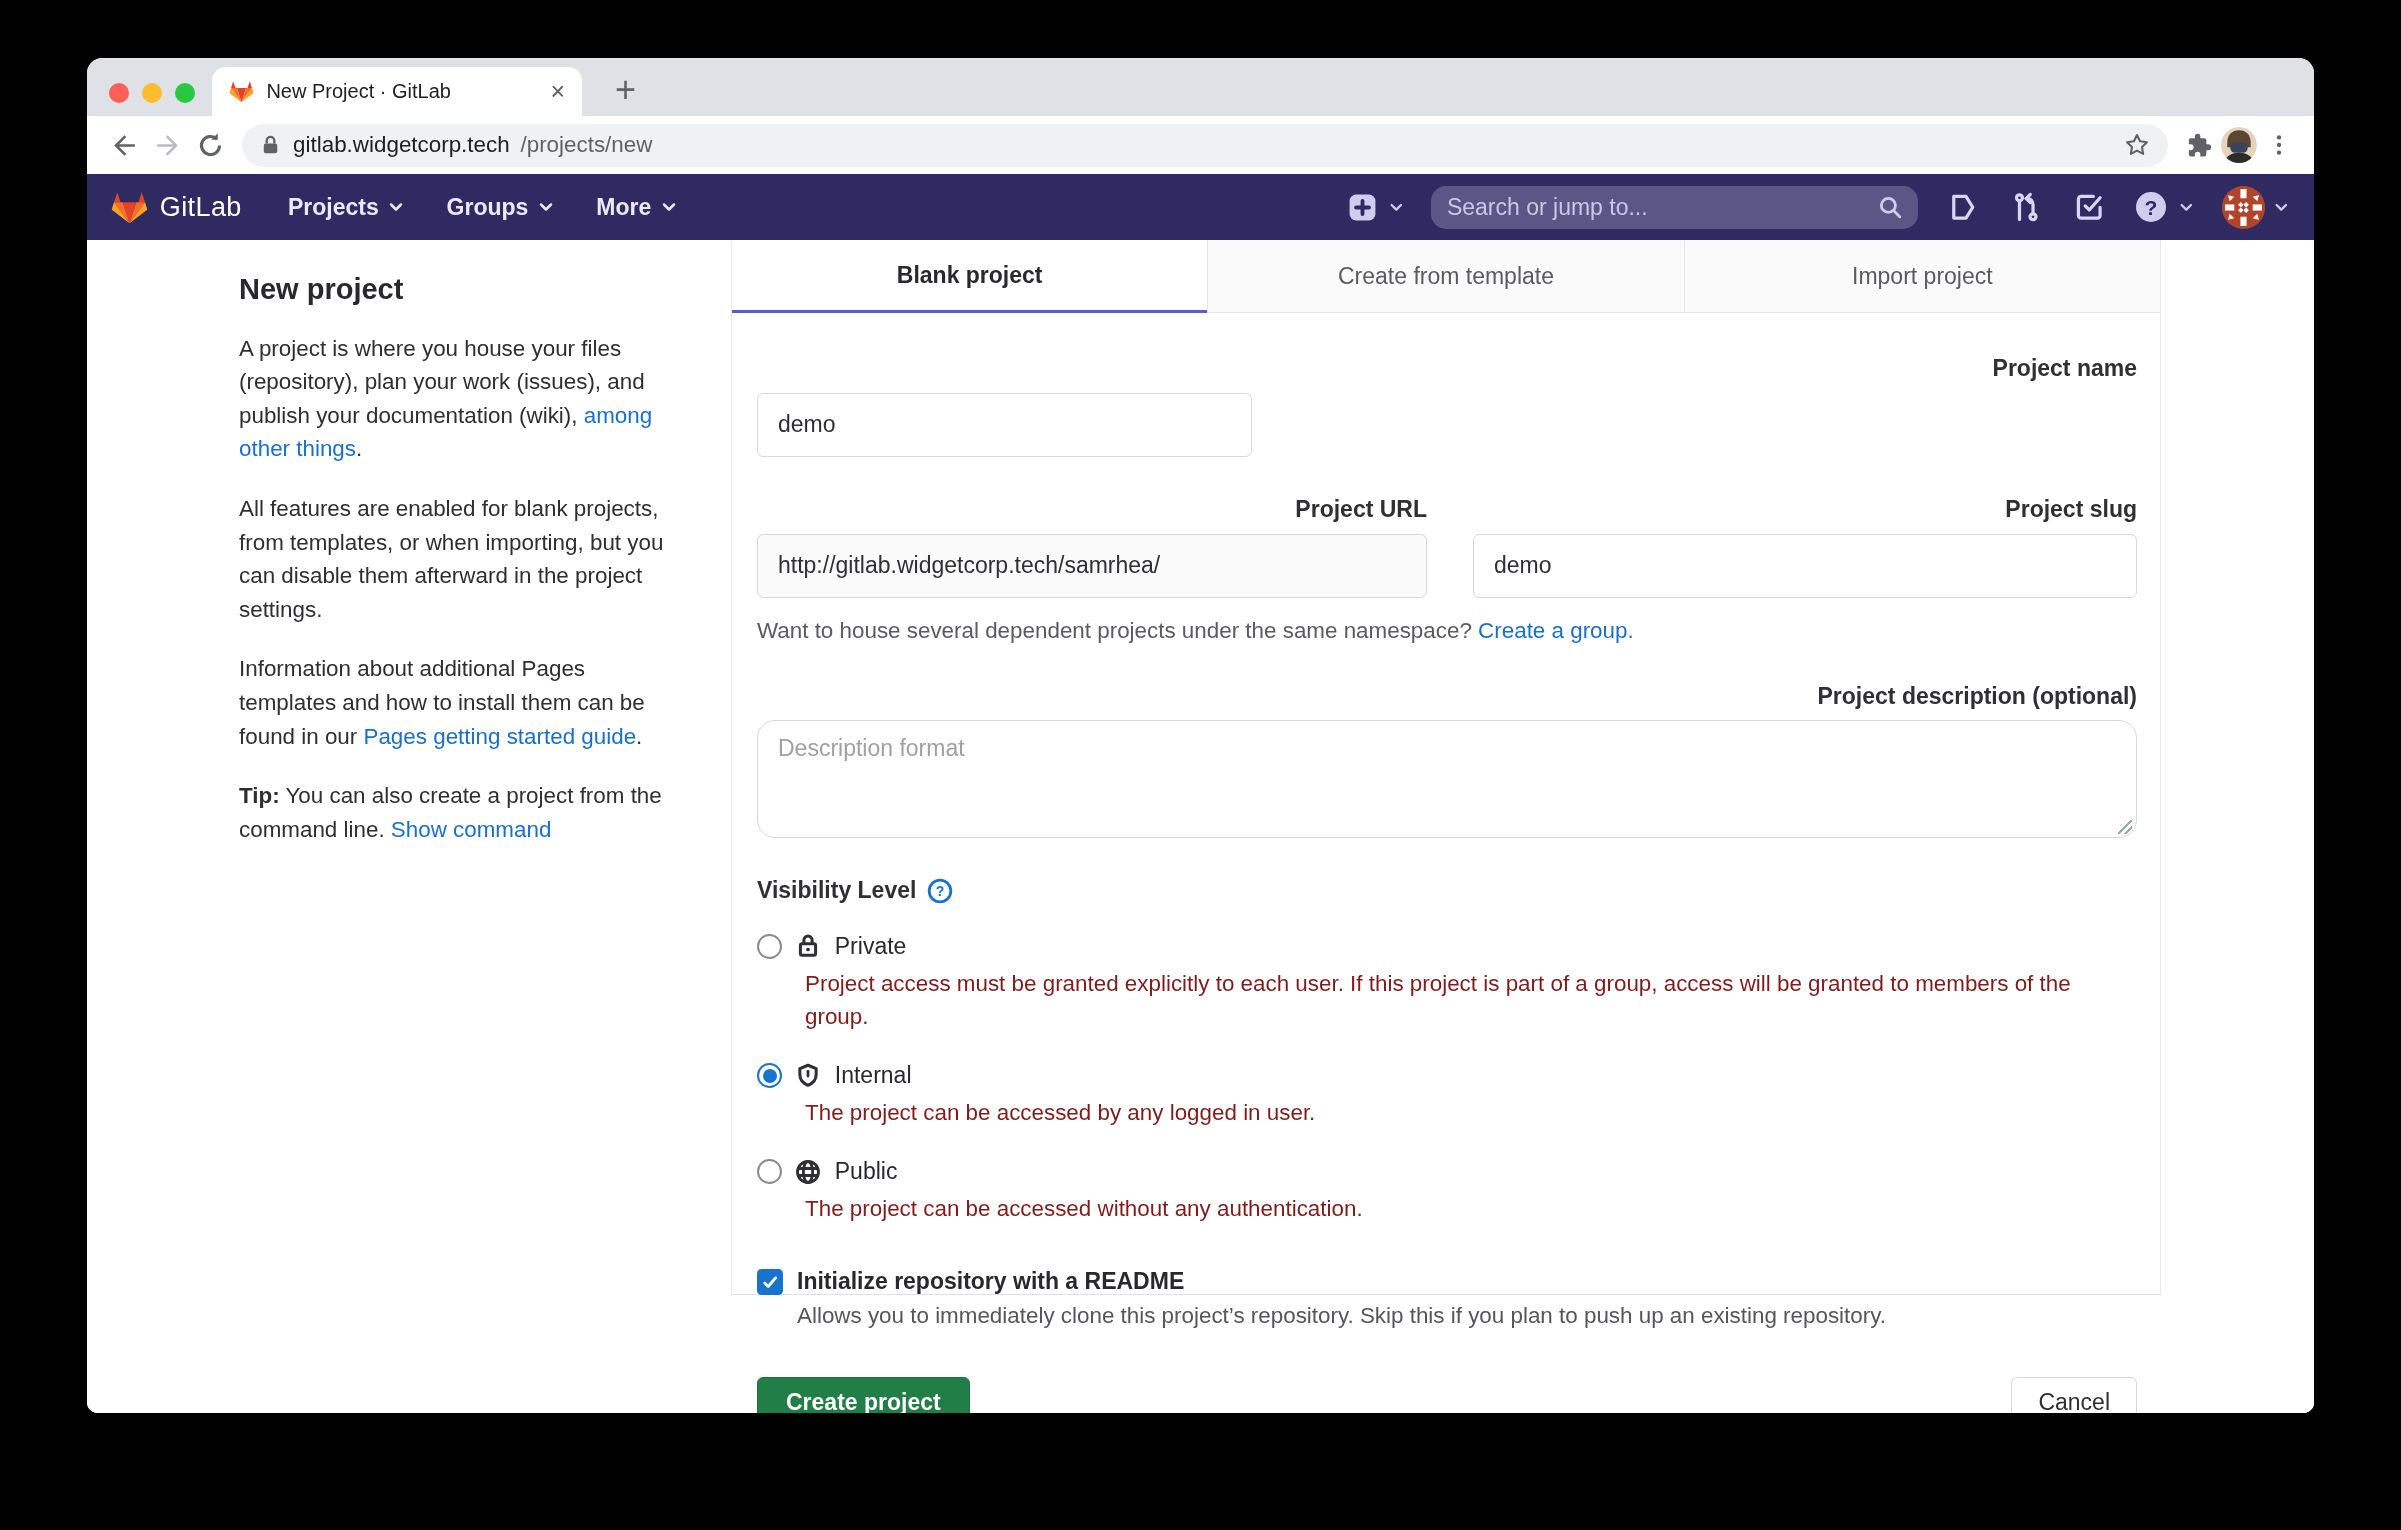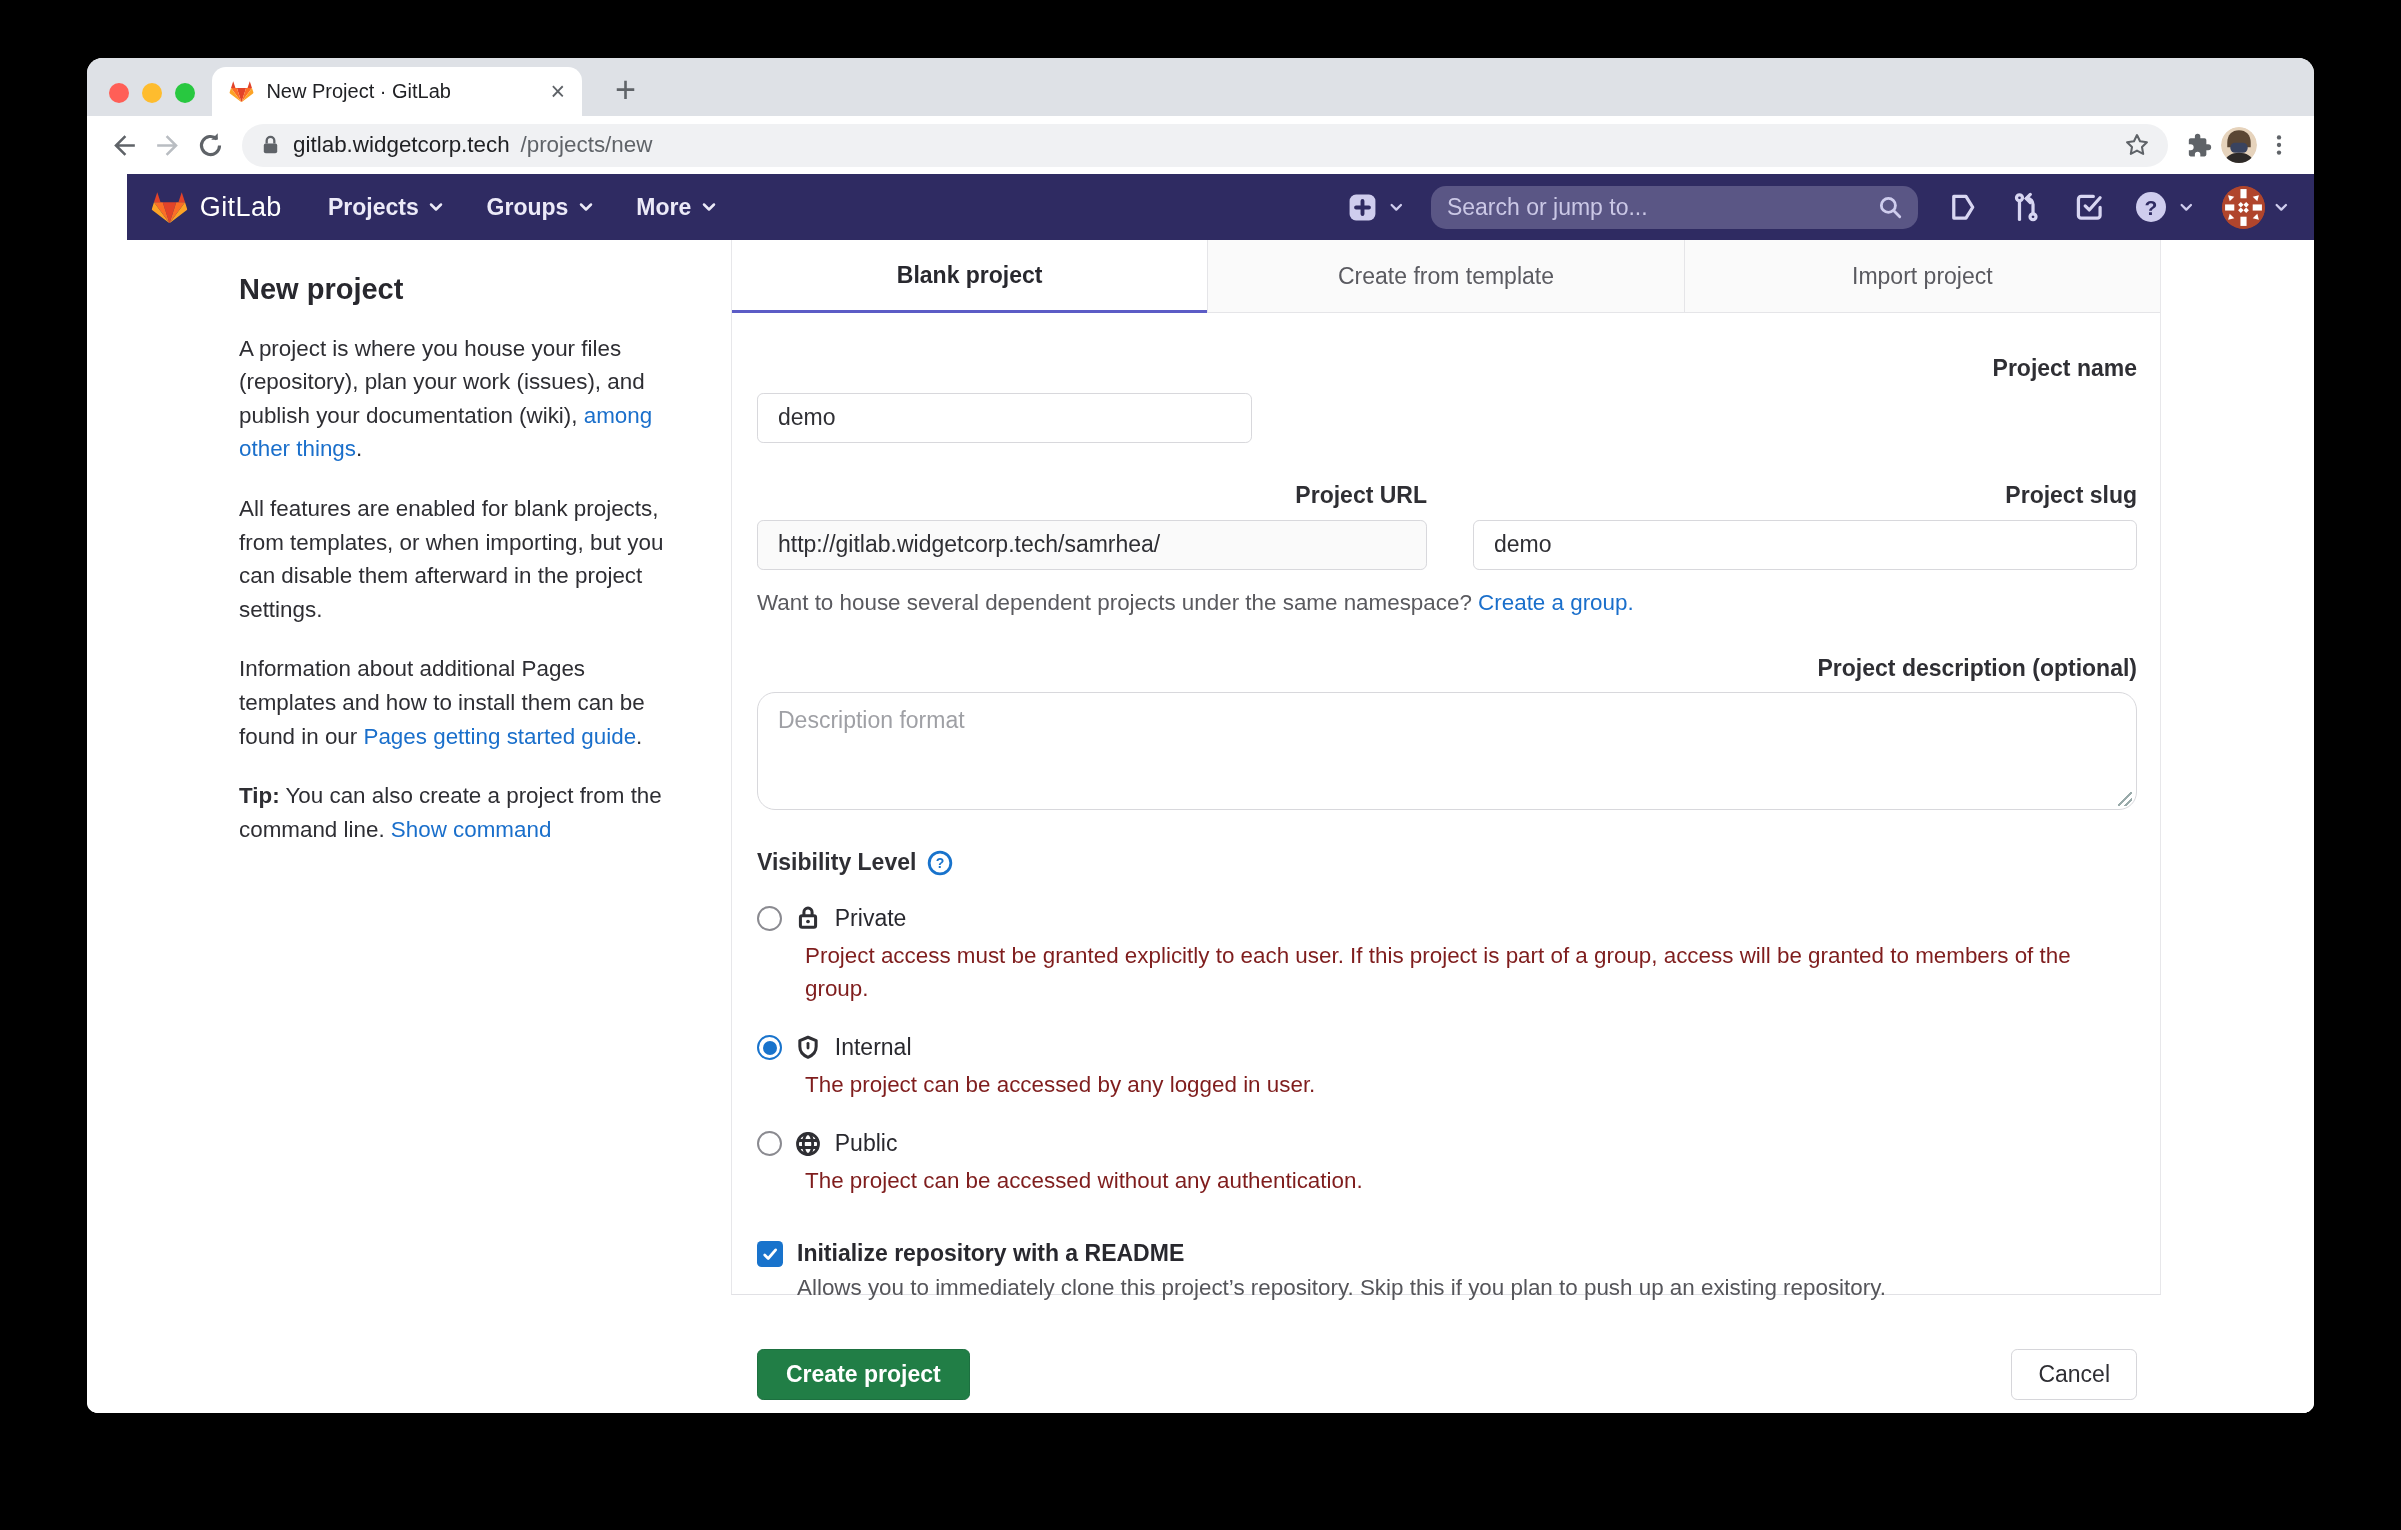--- a/index.html
+++ b/index.html
@@ -26,21 +26,21 @@
   .omnibox { flex:1; height:43px; background:#f0f1f3; border-radius:21.7px; margin:0 10.8px;
              display:flex; align-items:center; padding:0 17px; gap:10.8px; }
   .urlhost { font-size:22.4px; color:#202124; }
   .urlpath { font-size:22.4px; color:#5f6368; }
   .omni-spacer { flex:1; }
   .chip { width:40px; height:40px; display:flex; align-items:center; justify-content:center; flex:none; }
   .pavatar { width:36px; height:36px; border-radius:50%; overflow:hidden; flex:none; }
 
   
   .gnav { height:66px; background:#2f2b62; flex:none; display:flex; align-items:center;
-          padding:0 23px; gap:6.2px;margin-left:40px; }
+          padding:0 23px; gap:6.2px; }
   .brand { display:flex; align-items:center; gap:10.8px; margin-right:23px; }
   .brand-name { color:#fff; font-size:27px; font-weight:500; letter-spacing:0.4px; }
   .gmenu { display:flex; align-items:center; gap:7.7px; color:#eceaf8; font-size:23px; font-weight:600;
            padding:0 17px; height:66px; }
   .gnav-right { margin-left:auto; display:flex; align-items:center; gap:26px; }
   .plusbox { display:flex; align-items:center; gap:9.3px; }
   .gsearch { width:487px; height:43px; background:#5a5685; border-radius:15px; display:flex;
              align-items:center; padding:0 15.5px; }
   .gsearch-ph { color:#cbc8e6; font-size:23px; flex:1; }
   .gicon { width:37px; height:37px; display:flex; align-items:center; justify-content:center; }
@@ -58,21 +58,21 @@
            border-right:1.5px solid #e7e7ea; border-bottom:1.5px solid #e1e1e5; background:#fff;
            display:flex; flex-direction:column; }
   .ptabs { display:flex; height:73px; flex:none; }
   .ptab { flex:1; display:flex; align-items:center; justify-content:center; font-size:23px;
           color:#5a5a60; background:#fafafa; border-bottom:1.5px solid #e5e5e8; border-left:1.5px solid #e5e5e8; }
   .ptab:first-child { border-left:none; }
   .ptab.active { background:#fff; border-bottom:3.9px solid #5c5cc6; color:#28282e; font-weight:600; }
 
   .form { padding:42px 23px 0 25px; }
   .flabel { font-size:23px; font-weight:600; color:#2f2f34;text-align:right; }
-  .tinput { height:50px; border:1.5px solid #d8d8dc; border-radius:6.2px; padding:0 20px;
+  .tinput { height:64px; border:1.5px solid #d8d8dc; border-radius:6.2px; padding:0 20px;
             font-size:23px; color:#2f2f34; font-family:inherit; background:#fff; display:block; }
   .name-input { width:495px; margin-top:10.8px; }
   .urlrow { display:flex; gap:46px; margin-top:39px; }
   .urlcol1 { width:670px; } .urlcol2 { flex:1; }
   .url-input { width:100%; margin-top:10.8px; background:#fafafa; color:#2f2f34; }
   .slug-input { width:100%; margin-top:10.8px; }
   .helper { margin-top:20px; font-size:22.4px; color:#5a5a5f; }
   .desc-label { margin-top:39px; }
   .ta-wrap { position:relative; margin-top:10.8px; }
   textarea.tarea { width:100%; height:118px; border:1.5px solid #d8d8dc; border-radius:18px;

